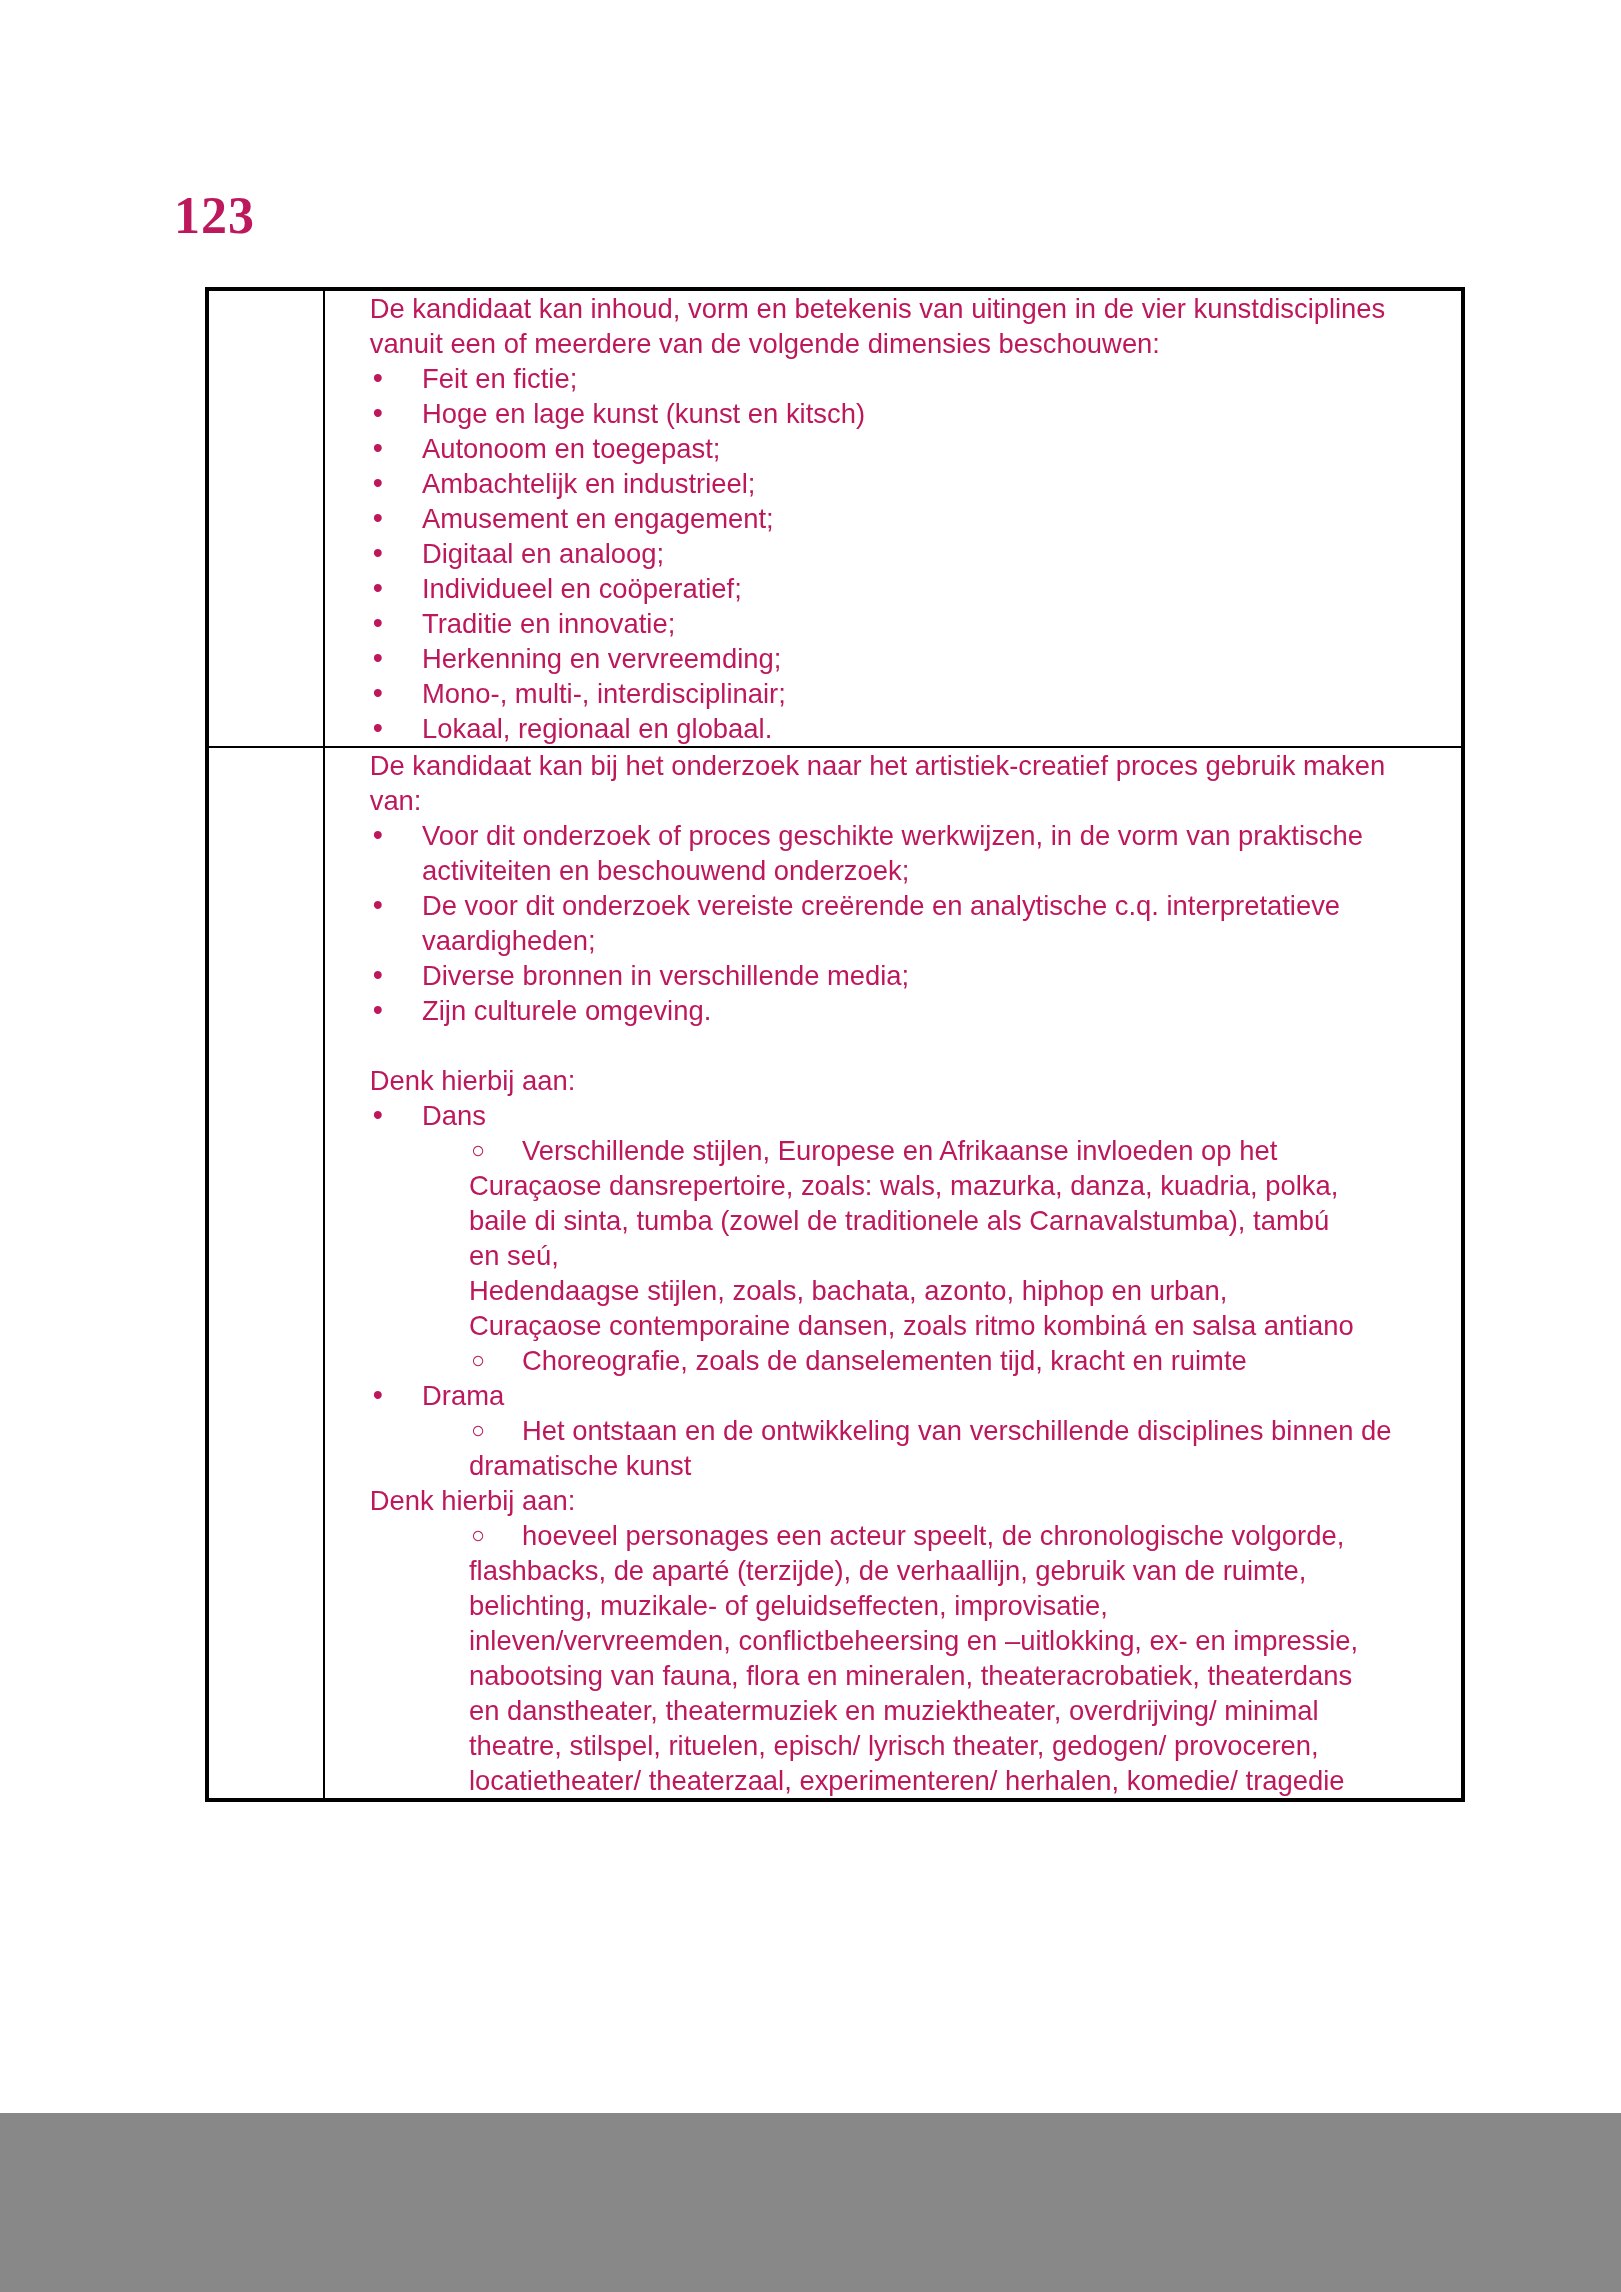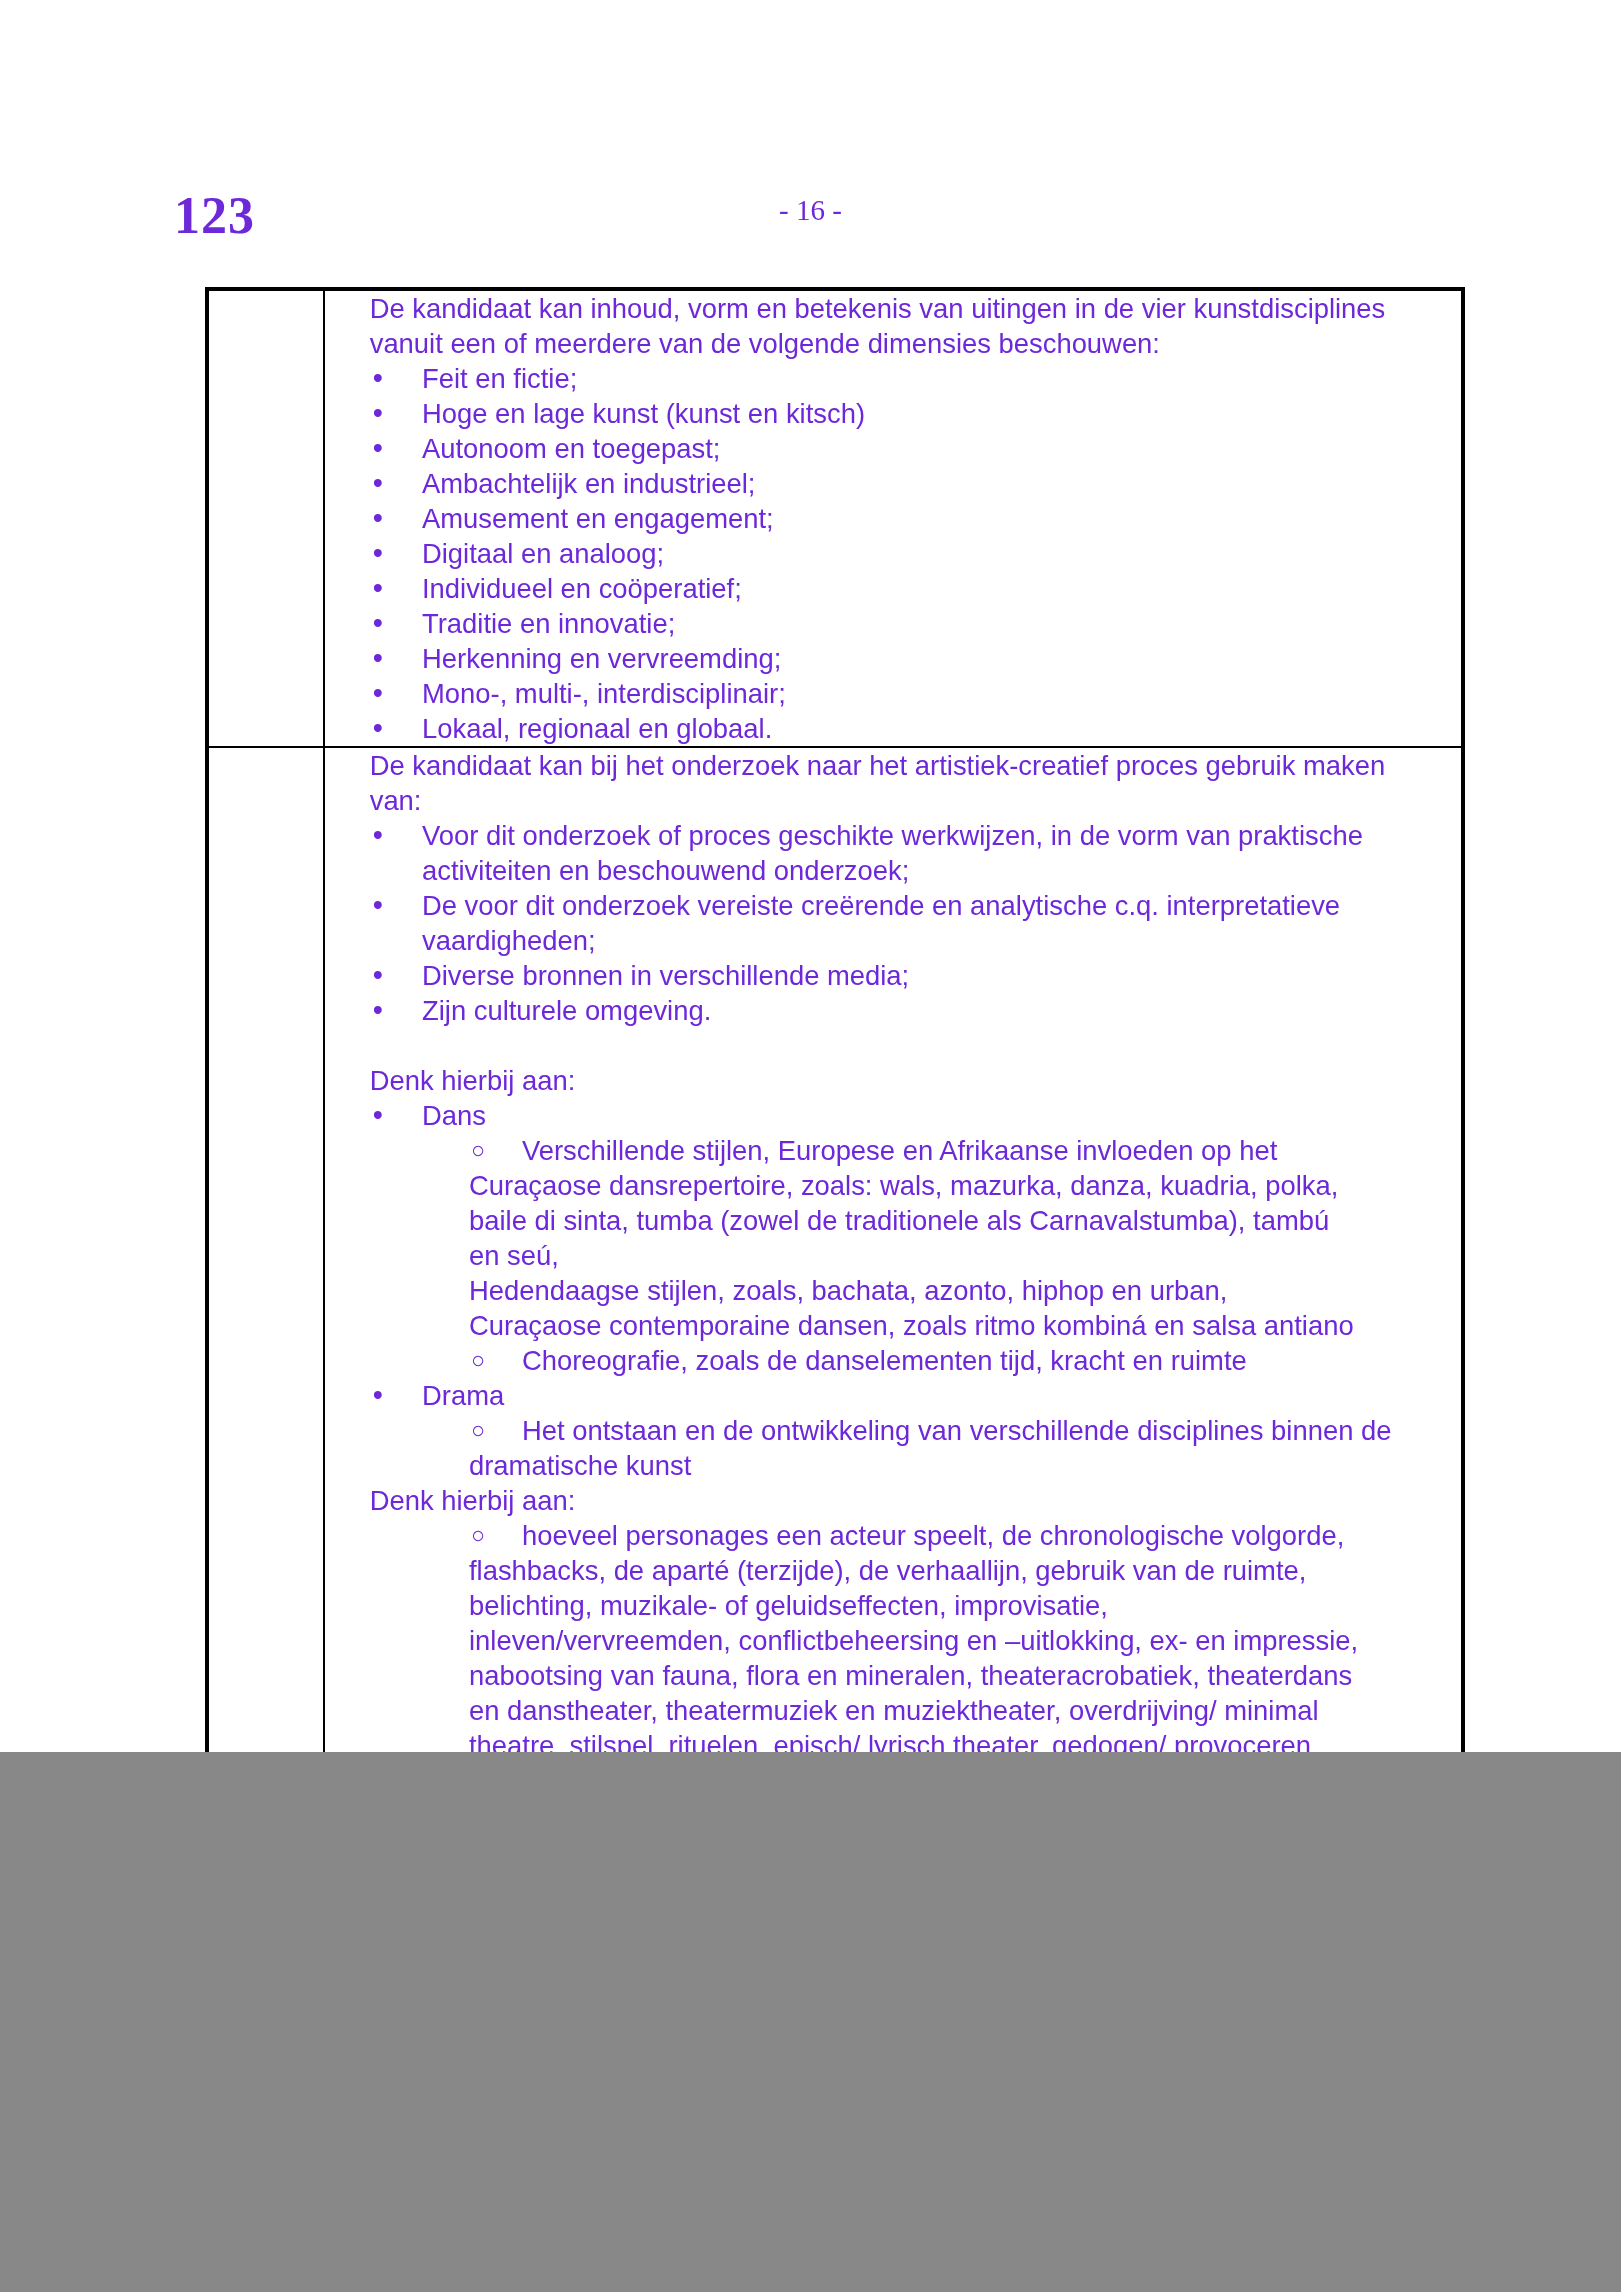--- a/index.html
+++ b/index.html
@@ -1,21 +1,21 @@
 <!DOCTYPE html>
 <html><head>
 <meta charset="utf-8">
 <style>
   html,body { margin:0; padding:0; background:#888; }
   .page {
     position:relative;
-    width:1621px; height:1752px;
+    width:1621px; height:2113px;
     background:#ffffff;
     font-family:"Liberation Sans", sans-serif;
-    color:#6d28d9;
+    color:#be185d;
     overflow:hidden;
     text-decoration:underline;
   }
   .corner-num {
     position:absolute; left:174px; top:186px;
     font-family:"Liberation Serif", serif;
     font-weight:bold; font-size:52px; letter-spacing:1px;
   }
   .center-num {
     position:absolute; left:0; top:194px; width:1621px;
@@ -55,21 +55,20 @@
   .ln-blank   { }
   .marker { position:absolute; top:0; line-height:35px; }
   .marker-bullet { left:15.7px; font-size:29px; }
   .marker-sub    { left:114px; font-size:23.5px; }
 </style>
 </head>
 <body>
 
 <div class="page">
   <div class="corner-num">123</div>
-  <div class="center-num">- 16 -</div>
 
   <table class="grid">
     <colgroup>
       <col class="c-code">
         <col class="c-main">
         <col class="c-moet">
         <col class="c-mag">
     </colgroup>
     <tbody>
 

